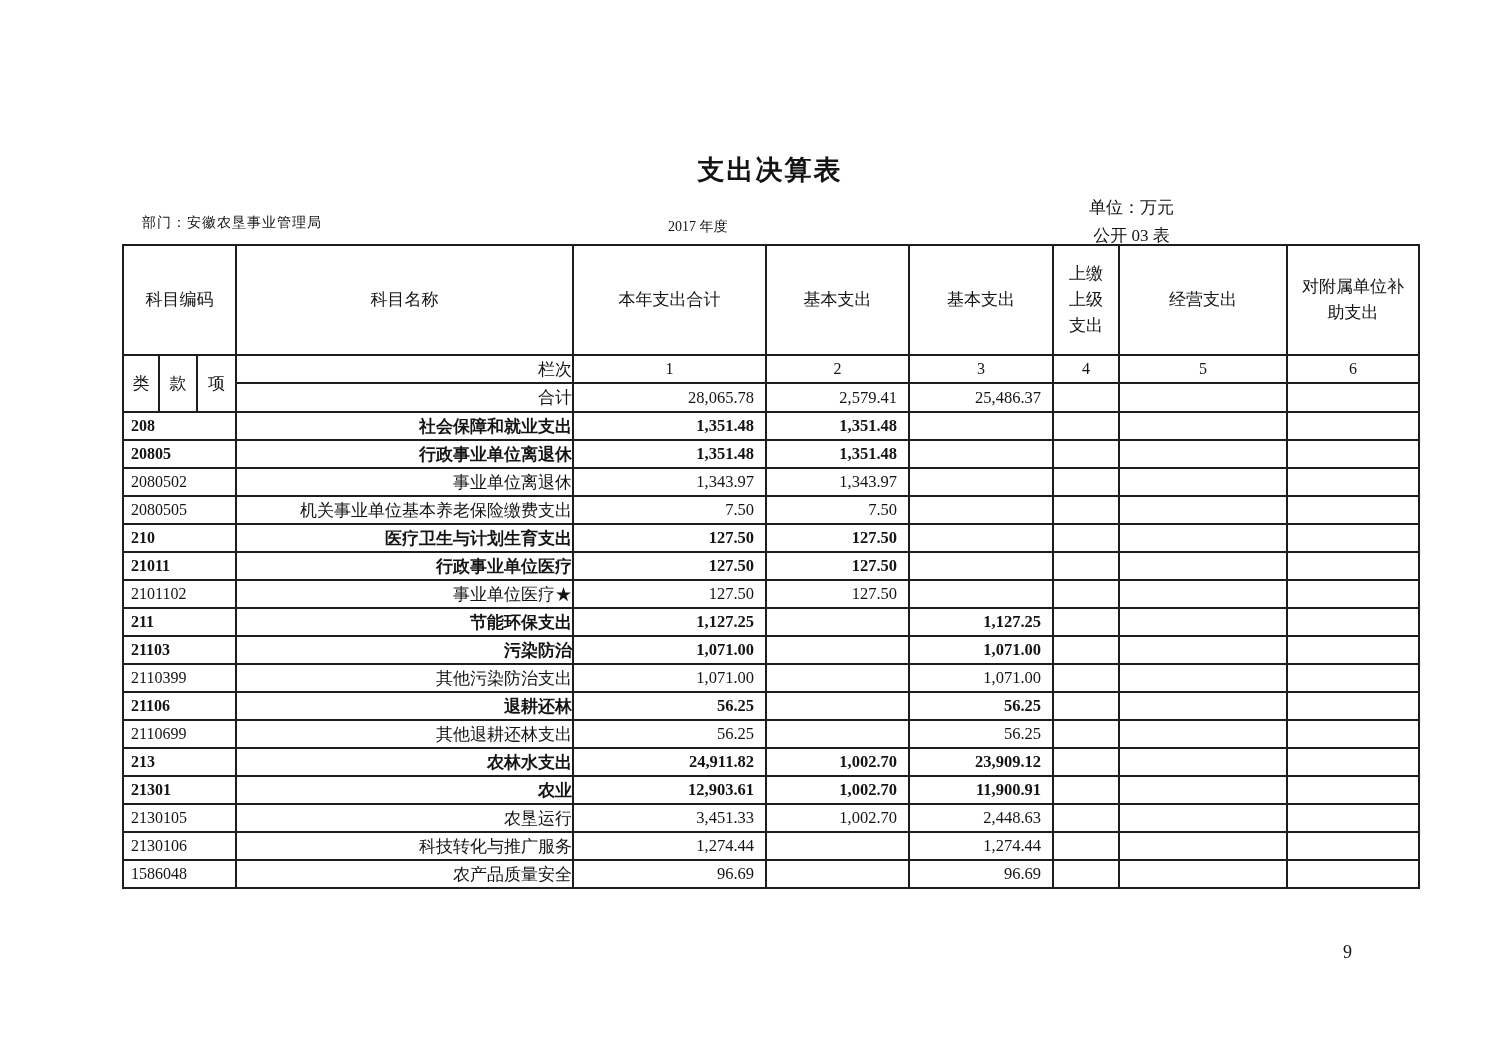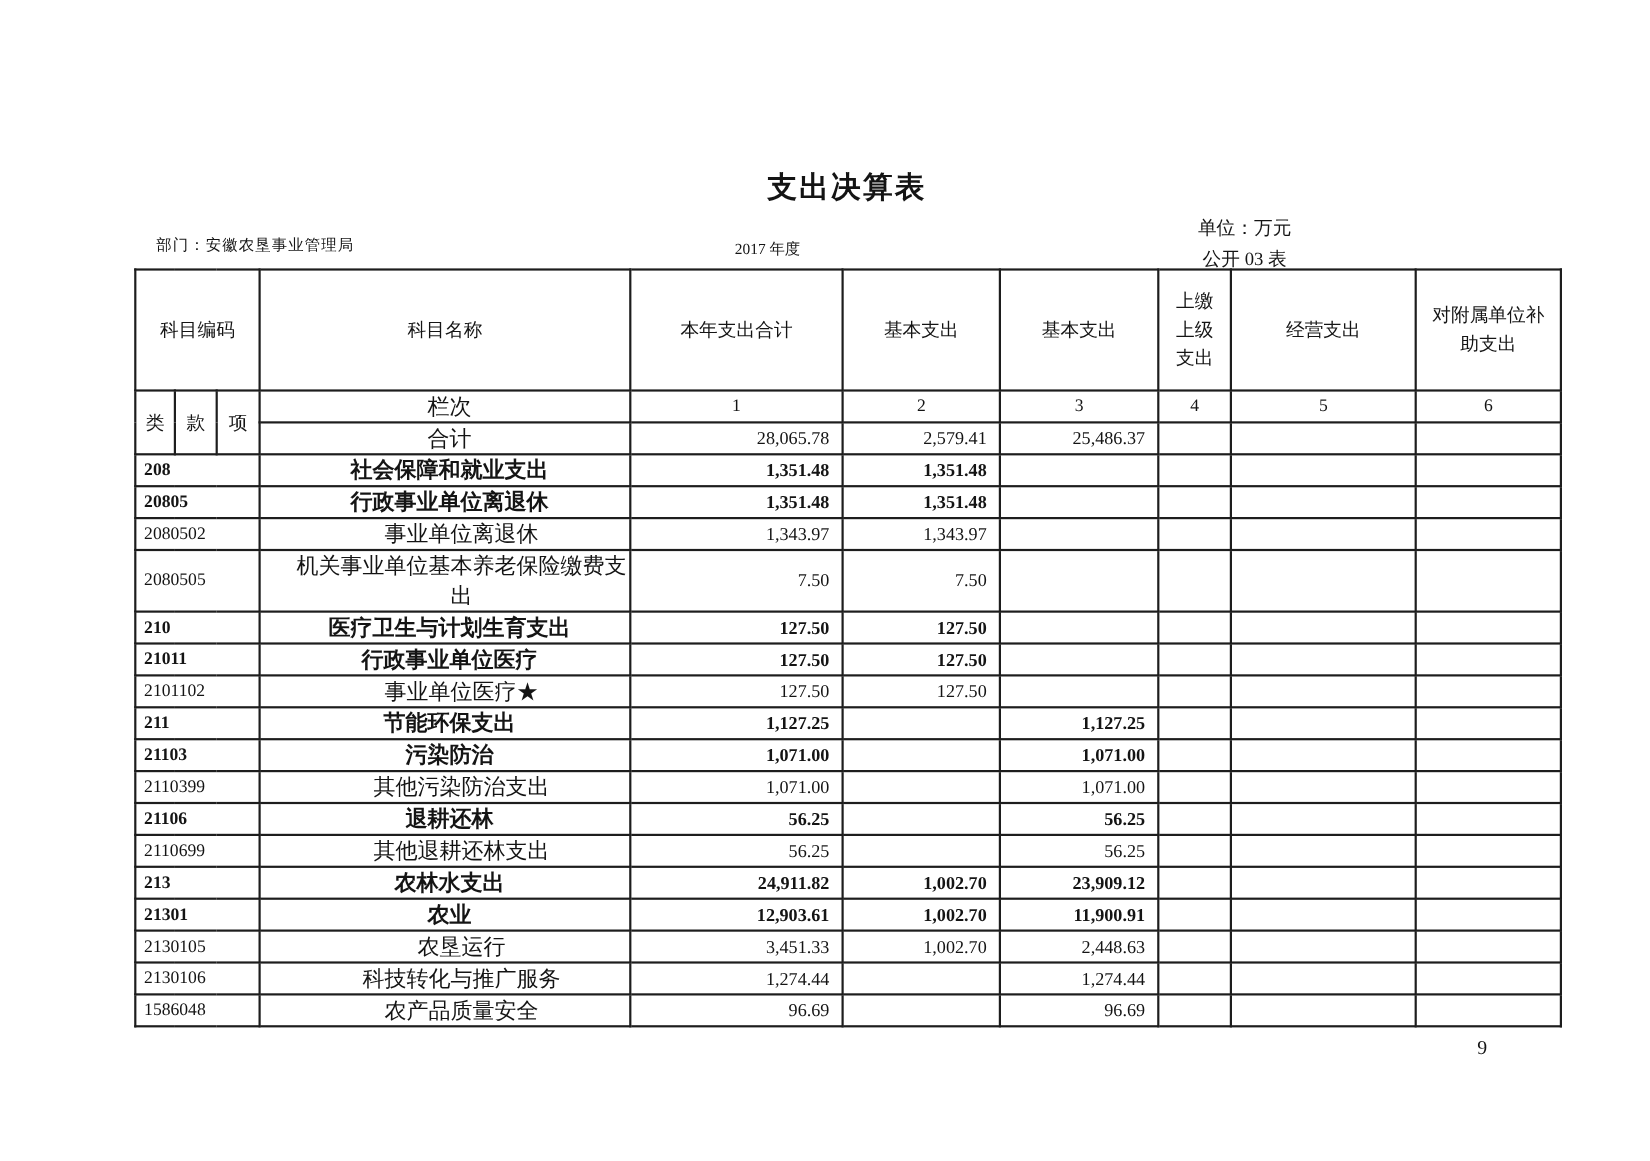--- a/index.html
+++ b/index.html
@@ -24,21 +24,21 @@
   .grid th, .grid td {
     border:2px solid #1d1d1d; vertical-align:middle;
     font-weight:normal; overflow:hidden; white-space:normal;
   }
   tr.head th { height:110px; text-align:center; font-size:17px; padding:4px 8px; line-height:26px; }
   tr.lanci  { height:28px; }
   tr.lanci th { text-align:center; font-size:17px; }
   tr.totals { height:29px; }
   tbody tr  { height:28px;margin-left:33px; }
 
-  .name-cell   { text-align:center; padding-left:8px; font-size:20px; }
+  .name-cell   { text-align:right; padding-left:8px; font-size:17px; }
   .name-cell.indent { padding-left:30px;border-radius:12px; }
   .code-cell   { text-align:left; padding-left:7px; font-size:16px; }
   .num         { text-align:right; padding-right:11px; font-size:16.5px; }
   .num-center  { text-align:center; font-size:16px; }
   tr.bold td   { font-weight:700; }
   tr.totals td { font-weight:400; }
   tr.totals td.name-cell, tr.lanci td.name-cell { font-weight:normal; }
 
   .page-number { position:absolute; left:1343px; top:942px; font-size:18px; }
 </style>

